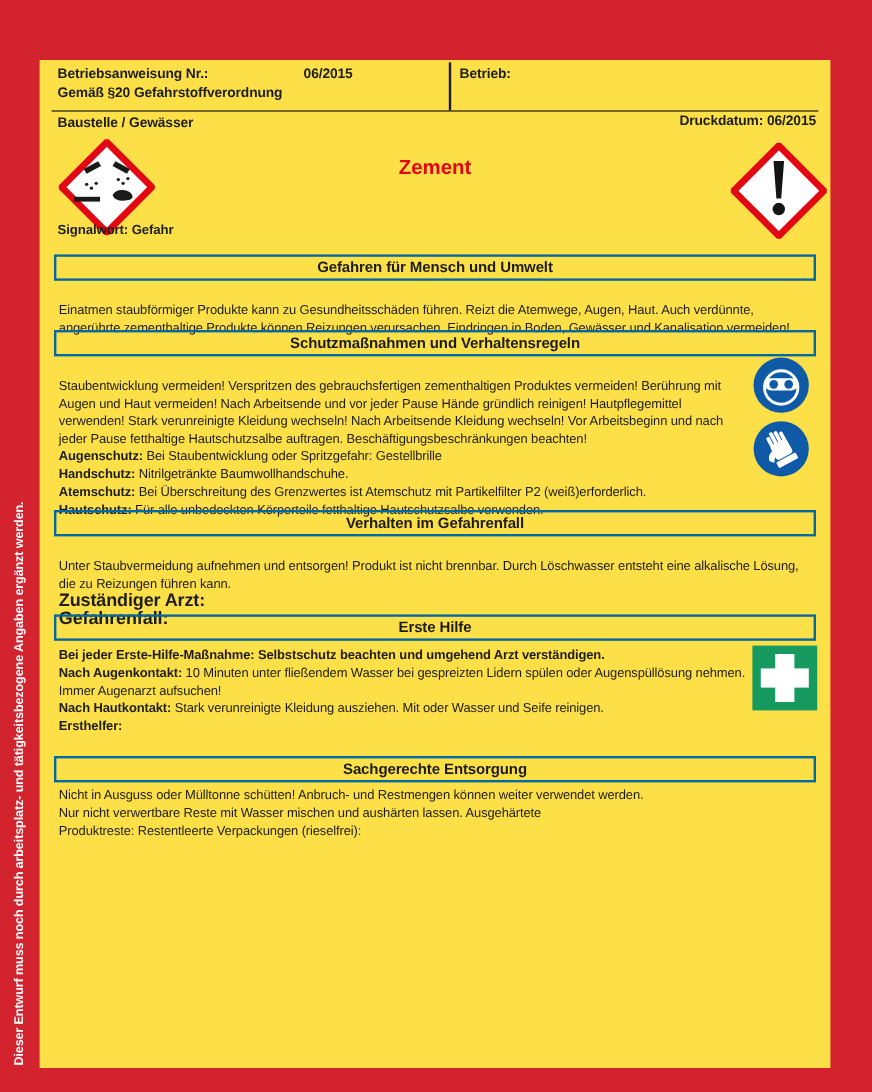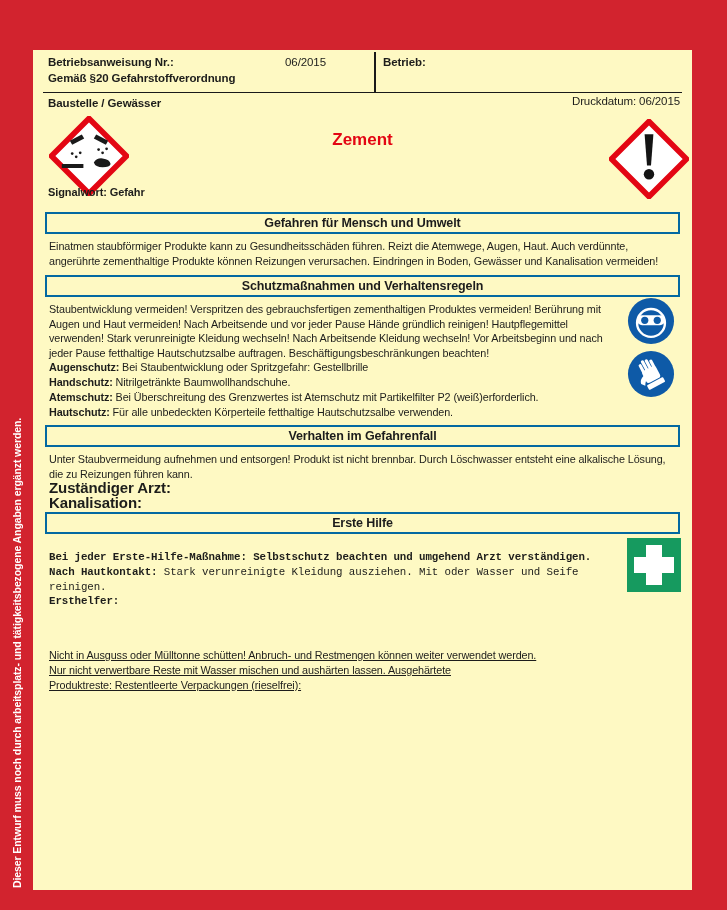--- a/index.html
+++ b/index.html
@@ -9,43 +9,43 @@
     font-family:"Liberation Sans",sans-serif;
     color:#1d1d1b;letter-spacing:-0.1px;
   }
   .sidebar-note{
     position:absolute;left:3px;bottom:22px;height:520px;width:27px;
     writing-mode:vertical-rl;transform:rotate(180deg);
     color:#fff;font-weight:bold;font-size:10.5px;white-space:nowrap;
     display:flex;align-items:center;justify-content:flex-start;
   }
   .sheet{
-    position:absolute;left:33px;top:50px;width:659px;height:840px;background:#fef9c3;
+    position:absolute;left:33px;top:50px;width:659px;height:840px;background:#fde047;
   }
   
   .hdr{position:absolute;left:10px;top:0;width:639px;height:42px;border-bottom:1.7px solid #1a1a1a;}
   .hdr-title{position:absolute;left:5px;top:6px;font-weight:bold;font-size:11.5px;}
   .hdr-sub{position:absolute;left:5px;top:22px;font-weight:bold;font-size:11.5px;}
-  .hdr-num{position:absolute;left:210px;top:6px;width:105px;text-align:center;font-weight:normal;font-size:11.5px;}
+  .hdr-num{position:absolute;left:210px;top:6px;width:105px;text-align:left;font-weight:bold;font-size:11.5px;}
   .hdr-div{position:absolute;left:331px;top:2px;width:1.7px;height:40px;background:#1a1a1a;}
   .hdr-betrieb{position:absolute;left:340px;top:6px;font-weight:bold;font-size:11.5px;}
   .meta-site{position:absolute;left:15px;top:47px;font-weight:bold;font-size:11.5px;}
-  .meta-print{position:absolute;right:12px;top:45px;font-weight:normal;font-size:11.5px;}
+  .meta-print{position:absolute;right:12px;top:45px;font-weight:bold;font-size:11.5px;}
   
   .ghs{position:absolute;width:80px;height:80px;}
   .ghs-left{left:16px;top:66px;}
   .ghs-right{left:576px;top:69px;}
   .prod-title{position:absolute;left:0;top:80px;width:659px;text-align:center;
     color:#e30613;font-weight:bold;font-size:17px;letter-spacing:0;}
   .signalword{position:absolute;left:15px;top:136px;font-weight:bold;font-size:11px;}
   
   .section{position:absolute;left:12px;width:635px;}
   .sec-box{border:2px solid #0369a1;height:18px;display:flex;align-items:center;justify-content:center;}
   .sec-box span{font-weight:bold;font-size:12.5px;color:#1c1c1c;}
-  .sec-body{margin-top:5px;padding-left:4px;font-size:10.8px;line-height:14.6px;}
+  .sec-body{margin-top:18px;padding-left:4px;font-size:10.8px;line-height:14.6px;}
   .narrow{width:575px;}
   .item{padding-left:4px;font-size:10.8px;line-height:14.8px;}
   .item b{font-weight:bold;}
   .bold-row{font-weight:bold;}
   .sec1{top:162px;} .sec2{top:225px;} .sec3{top:375px;} .sec4{top:462px;} .sec5{top:580px;}
   .lbl-row{padding-left:4px;font-weight:bold;font-size:15px;line-height:14.8px;}
   
   .micon{position:absolute;width:48px;height:48px;}
   .icon-goggles{left:594px;top:247px;}
   .icon-glove{left:594px;top:300px;}
@@ -119,36 +119,40 @@
       <div class="item"><b>Atemschutz:</b><span> Bei Überschreitung des Grenzwertes ist Atemschutz mit Partikelfilter P2 (weiß)erforderlich.</span></div>
       <div class="item"><b>Hautschutz:</b><span> Für alle unbedeckten Körperteile fetthaltige Hautschutzsalbe verwenden.</span></div>
     </div>
 
     <div class="section sec3">
       <div class="sec-box">
         <span>Verhalten im Gefahrenfall</span>
       </div>
       <div class="sec-body">Unter Staubvermeidung aufnehmen und entsorgen! Produkt ist nicht brennbar. Durch Löschwasser entsteht eine alkalische Lösung, die zu Reizungen führen kann.</div>
       <div class="lbl-row">Zuständiger Arzt:</div>
-      <div class="lbl-row">Kanalisation:</div>
+      <div class="lbl-row">Gefahrenfall:</div>
     </div>
 
     <div class="section sec4">
       <div class="sec-box">
         <span>Erste Hilfe</span>
       </div>
-      <div style="margin-top:16px;font-family:Liberation Mono, monospace;">
+      <div style="margin-top:5px;">
         <div class="item narrow bold-row"><b>Bei jeder Erste-Hilfe-Maßnahme:</b><span> Selbstschutz beachten und umgehend Arzt verständigen.</span></div>
+        <div class="item narrow"><b>Nach Augenkontakt:</b><span> 10 Minuten unter fließendem Wasser bei gespreizten Lidern spülen oder Augenspüllösung nehmen. Immer Augenarzt aufsuchen!</span></div>
         <div class="item narrow"><b>Nach Hautkontakt:</b><span> Stark verunreinigte Kleidung ausziehen. Mit oder Wasser und Seife reinigen.</span></div>
         <div class="item narrow"><b>Ersthelfer:</b><span></span></div>
       </div>
     </div>
 
     <div class="section sec5">
-      <div style="margin-top:18px;text-decoration:underline;">
+      <div class="sec-box">
+        <span>Sachgerechte Entsorgung</span>
+      </div>
+      <div style="margin-top:4px;">
         <div class="item">Nicht in Ausguss oder Mülltonne schütten! Anbruch- und Restmengen können weiter verwendet werden.</div>
         <div class="item">Nur nicht verwertbare Reste mit Wasser mischen und aushärten lassen. Ausgehärtete</div>
         <div class="item">Produktreste: Restentleerte Verpackungen (rieselfrei):</div>
       </div>
     </div>
 
     <div class="micon icon-goggles">
       <svg viewBox="0 0 100 100" width="48" height="48">
         <circle cx="50" cy="50" r="48" fill="#0e5aa7"></circle>
         <circle cx="50" cy="54" r="29" fill="none" stroke="#fff" stroke-width="5"></circle>

